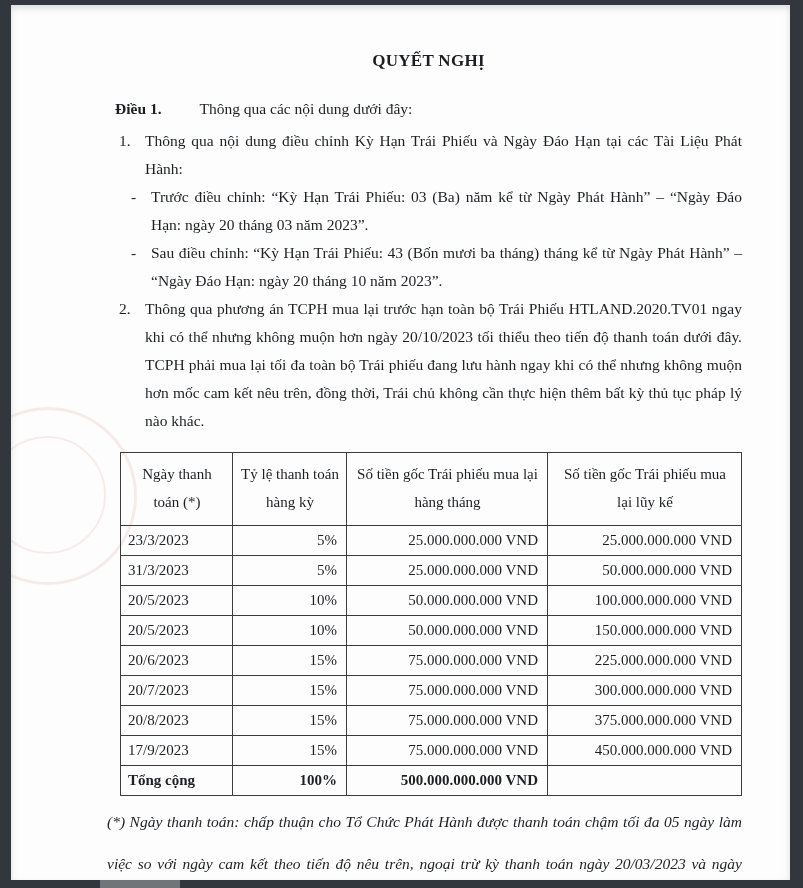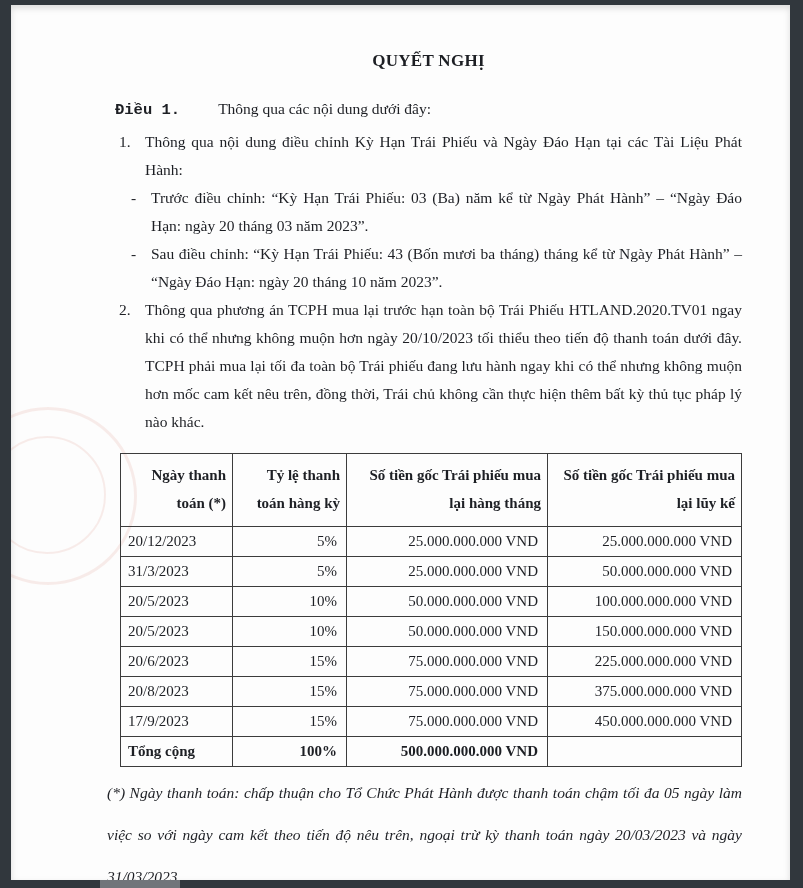--- a/index.html
+++ b/index.html
@@ -23,21 +23,21 @@
     padding:14px 48px 0 104px;
     margin-top:32px;
   }
   .title{
     font-size:17px;font-weight:bold;text-align:center;
     margin:0 0 24px 0;letter-spacing:.3px;
   }
   .article{
     margin:0 0 4px 0;font-size:15.5px;line-height:28px;
   }
-  .article .lbl{font-weight:bold;font-family:Liberation Mono, monospace;}
+  .article .lbl{font-weight:bold;}
   .article .gap{display:inline-block;width:38px;}
   .item{
     display:flex;font-size:15.5px;line-height:28px;
     margin:0 0 0 4px;
   }
   .item .no{flex:0 0 26px;}
   .item .txt{flex:1;text-align:justify;}
   .sub{
     display:flex;font-size:15.5px;line-height:28px;
     margin:0 0 0 16px;
@@ -50,21 +50,21 @@
     font-size:15px;
   }
   table.schedule col.c1{width:112px;}
   table.schedule col.c2{width:114px;}
   table.schedule col.c3{width:201px;}
   table.schedule col.c4{width:194px;}
   table.schedule th, table.schedule td{
     border:1.5px solid var(--tableborder);
   }
   table.schedule th{
-    font-weight:bold;text-align:right;vertical-align:top;
+    font-weight:normal;text-align:center;vertical-align:top;
     padding:7px 6px 9px 7px;line-height:28px;
   }
   table.schedule td{
     height:29px;padding:0 9px 0 7px;line-height:27px;
   }
   td.c-date{text-align:left;}
   td.c-num{text-align:right;}
   tr.total-row td{font-weight:bold;}
   .footnote{
     margin:5px 0 0 -8px;
@@ -128,21 +128,21 @@
       <thead>
         <tr>
           <th>Ngày thanh toán (*)</th>
           <th>Tỷ lệ thanh toán hàng kỳ</th>
           <th>Số tiền gốc Trái phiếu mua lại hàng tháng</th>
           <th>Số tiền gốc Trái phiếu mua lại lũy kế</th>
         </tr>
       </thead>
       <tbody>
           <tr>
-            <td class="c-date">20/12/2023</td>
+            <td class="c-date">23/3/2023</td>
             <td class="c-num">5%</td>
             <td class="c-num">25.000.000.000 VND</td>
             <td class="c-num">25.000.000.000 VND</td>
           </tr>
           <tr>
             <td class="c-date">31/3/2023</td>
             <td class="c-num">5%</td>
             <td class="c-num">25.000.000.000 VND</td>
             <td class="c-num">50.000.000.000 VND</td>
           </tr>
@@ -156,20 +156,26 @@
             <td class="c-date">20/5/2023</td>
             <td class="c-num">10%</td>
             <td class="c-num">50.000.000.000 VND</td>
             <td class="c-num">150.000.000.000 VND</td>
           </tr>
           <tr>
             <td class="c-date">20/6/2023</td>
             <td class="c-num">15%</td>
             <td class="c-num">75.000.000.000 VND</td>
             <td class="c-num">225.000.000.000 VND</td>
+          </tr>
+          <tr>
+            <td class="c-date">20/7/2023</td>
+            <td class="c-num">15%</td>
+            <td class="c-num">75.000.000.000 VND</td>
+            <td class="c-num">300.000.000.000 VND</td>
           </tr>
           <tr>
             <td class="c-date">20/8/2023</td>
             <td class="c-num">15%</td>
             <td class="c-num">75.000.000.000 VND</td>
             <td class="c-num">375.000.000.000 VND</td>
           </tr>
           <tr>
             <td class="c-date">17/9/2023</td>
             <td class="c-num">15%</td>

